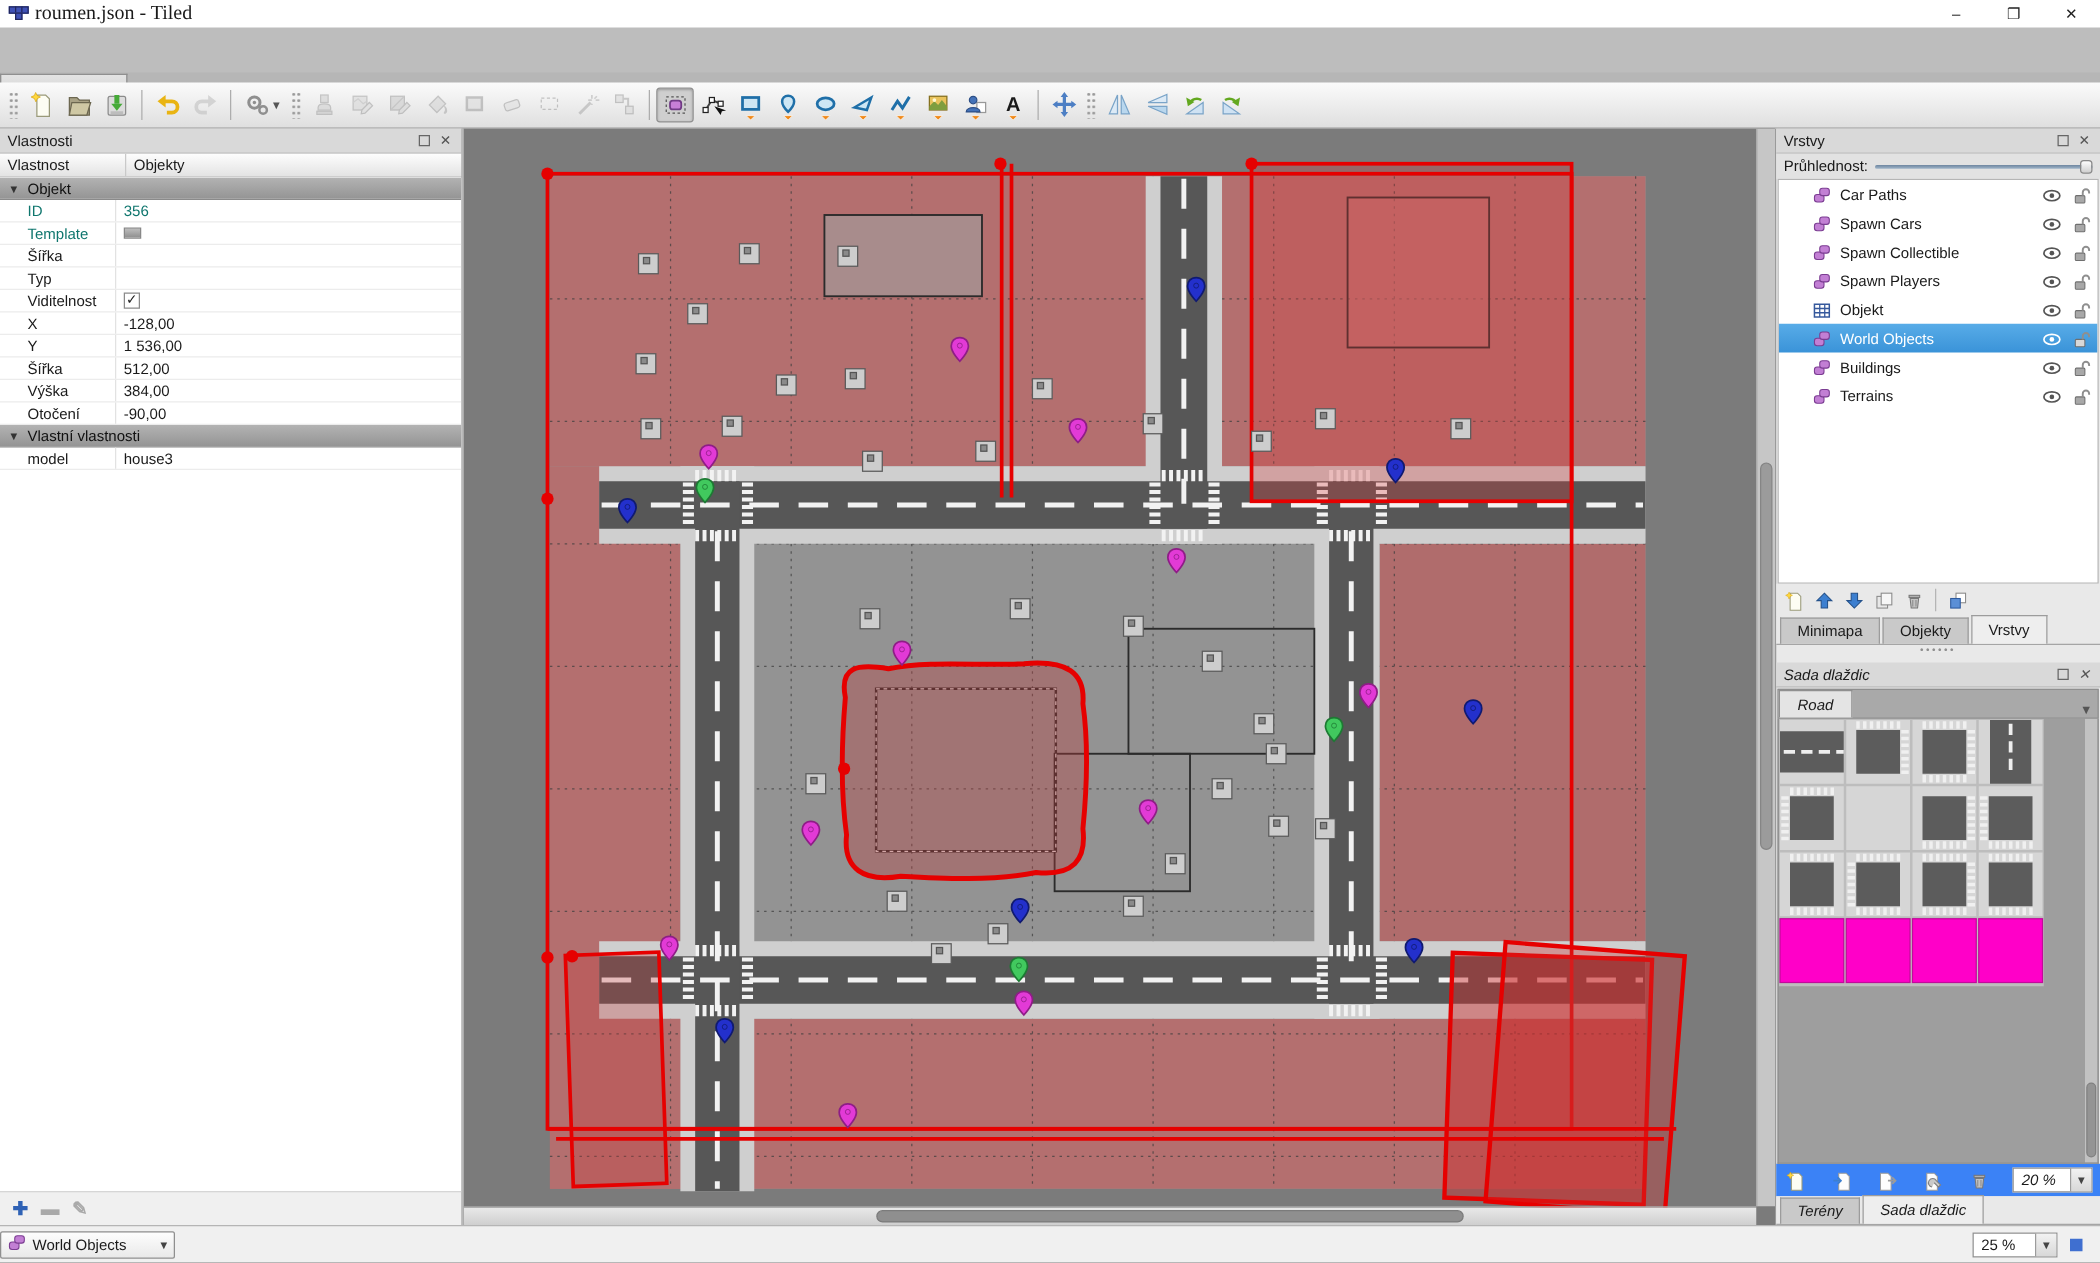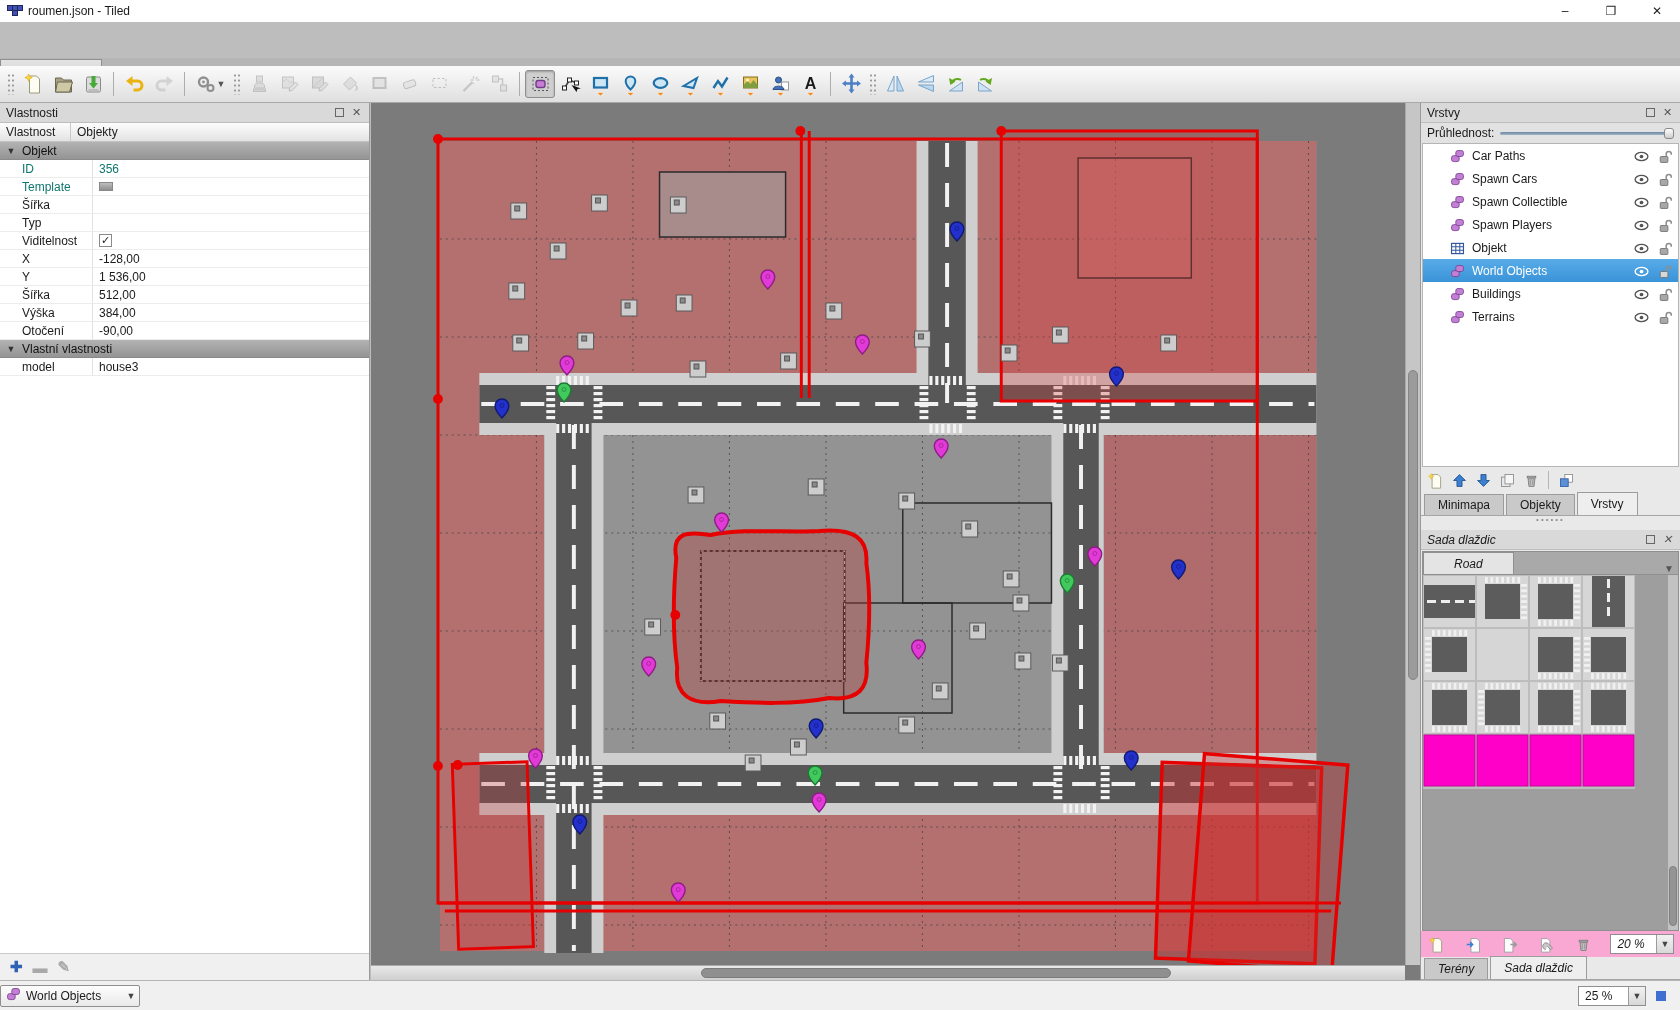--- a/index.html
+++ b/index.html
@@ -4,21 +4,21 @@
 <style>
   * { margin:0; padding:0; box-sizing:border-box; }
   html,body { width:1680px; height:1010px; overflow:hidden; }
   body { font-family:"Liberation Sans", sans-serif; font-size:12px; color:#1a1a1a; background:#bdbdbd; }
   #app { position:relative; width:1680px; height:1010px; background:#bdbdbd; }
 
   
   #titlebar { position:absolute; top:0; left:0; right:0; height:22px; background:#ffffff; display:flex; align-items:center; padding-left:6px; }
   #app-icon { width:16px; height:16px; margin-right:6px; position:relative; }
   #app-icon div { position:absolute; background:#3f51b5; border:1px solid #20265c; width:6px; height:6px; }
-  #win-title { font-size:12px; }
+  #win-title { font-size:16px;font-family:Liberation Serif, serif; }
   #win-controls { margin-left:auto; display:flex; height:22px; }
   .win-btn { width:46px; height:22px; display:flex; align-items:center; justify-content:center; font-size:12px; color:#222; }
 
   
   #menubar { position:absolute; top:22px; left:0; right:0; height:21px; background:#f0f0f0; border-bottom:1px solid #d5d5d5; display:flex; align-items:center; padding-left:4px; }
   .menu-item { padding:2px 9px; }
   .menu-item u { text-decoration:underline; }
 
   
   #tabbar { position:absolute; top:58px; left:0; right:0; height:23px; background:#b6b6b6; display:flex; align-items:flex-end; }
@@ -40,21 +40,21 @@
   .dock-title { height:20px; background:#d9d9d9; display:flex; align-items:center; padding:0 6px; border-bottom:1px solid #bdbdbd; }
   .dock-title .t { flex:1; }
   .dock-ctl { display:flex; gap:6px; color:#555; font-size:11px; }
   .dock-ctl span { width:13px; height:13px; display:flex; align-items:center; justify-content:center; border:1px solid transparent; }
   .float-box { border:1px solid #666 !important; width:9px !important; height:9px !important; margin-top:2px; }
 
   
   #props-dock { position:absolute; top:103px; left:0; width:370px; bottom:30px; background:#f0f0f0; border-right:1px solid #9a9a9a; display:flex; flex-direction:column; }
   #props-head { display:flex; height:19px; background:linear-gradient(#fdfdfd,#e3e3e3); border-bottom:1px solid #c2c2c2; }
   #props-head div { padding:2px 6px; }
-  #props-head div:first-child { width:71px; border-right:1px solid #c9c9c9; }
+  #props-head div:first-child { width:101px; border-right:1px solid #c9c9c9; }
   #props-rows { background:#fff; flex:1; overflow:hidden; border-bottom:1px solid #c9c9c9; }
   .prow { display:flex; height:18px; border-bottom:1px solid #ececec; align-items:center; }
   .prow .lbl { width:93px; padding-left:22px; border-right:1px solid #e2e2e2; height:100%; display:flex; align-items:center; }
   .prow .val { flex:1; padding-left:6px; display:flex; align-items:center; }
   .prow.grp { background:linear-gradient(#b3b3b3,#949494); border-bottom:1px solid #8a8a8a; color:#111; }
   .prow.grp .tri { width:22px; text-align:center; font-size:9px; color:#333; }
   .prow.dis .lbl,.prow.dis .val { color:#0f766e; }
   .cbox { width:13px; height:13px; border:1px solid #8a8a8a; background:#fff; font-size:11px; line-height:11px; text-align:center; color:#222; }
   .swatch { width:14px; height:9px; background:linear-gradient(#bdbdbd,#8f8f8f); border:1px solid #888; }
   #props-foot { height:26px; display:flex; align-items:center; gap:10px; padding-left:10px; background:#f0f0f0; }
@@ -86,26 +86,26 @@
   #layers-toolbar .sic { width:20px; height:20px; display:flex; align-items:center; justify-content:center; }
   .mini-sep { width:1px; height:18px; background:#b5b5b5; margin:0 3px; }
   .dock-tabs { height:23px; display:flex; align-items:flex-end; background:#e9e9e9; border-bottom:1px solid #a5a5a5; padding-left:3px; }
   .dtab { height:21px; padding:0 13px; display:flex; align-items:center; background:#c9c9c9; border:1px solid #9c9c9c; border-bottom:none; margin-right:2px; }
   .dtab.active { background:#eeeeee; height:23px; }
   .splitter { height:7px; display:flex; align-items:center; justify-content:center; color:#8f8f8f; font-size:8px; letter-spacing:2px; }
 
   
   #tileset-dock { position:absolute; top:427px; left:0; right:0; bottom:0; display:flex; flex-direction:column;font-style:italic; }
   #ts-tabrow { height:24px; background:#a9a9a9; border:1px solid #8f8f8f; display:flex; align-items:flex-end; margin:1px 1px 0 1px; }
-  #ts-tab { height:22px; background:#e4e4e4; border:1px solid #8f8f8f; border-bottom:none; padding:0 30px; display:flex; align-items:center; }
+  #ts-tab { height:22px; background:#e4e4e4; border:1px solid #8f8f8f; border-bottom:none; padding:0 14px; display:flex; align-items:center; }
   #ts-dd { margin-left:auto; width:18px; color:#555; font-size:10px; text-align:center; }
   #ts-area { flex:1; background:#9e9e9e; border:1px solid #8f8f8f; border-top:none; margin:0 1px; position:relative; overflow:hidden; }
   #ts-vscroll { position:absolute; top:0; right:0; width:10px; bottom:0; background:#c2c2c2; }
   #ts-vscroll .thumb { position:absolute; left:1px; right:1px; bottom:4px; height:60px; background:#949494; border:1px solid #808080; border-radius:4px; }
-  #ts-toolbar { height:26px; display:flex; align-items:center; gap:18px; padding:0 6px; background:#f9a8d4; }
+  #ts-toolbar { height:26px; display:flex; align-items:center; gap:18px; padding:0 6px; background:#3b82f6; }
   #ts-toolbar .sic { width:20px; height:20px; display:flex; align-items:center; justify-content:center; }
   .zoom-combo { margin-left:auto; width:68px; height:20px; background:#fff; border:1px solid #8f8f8f; display:flex; align-items:center; }
   .zoom-combo .zv { flex:1; padding-left:6px; }
   .zoom-combo .za { width:17px; height:100%; background:linear-gradient(#f2f2f2,#d8d8d8); border-left:1px solid #9c9c9c; font-size:9px; color:#444; display:flex; align-items:center; justify-content:center; }
 
   
   #statusbar { position:absolute; left:0; right:0; bottom:0; height:30px; background:#f0f0f0; border-top:1px solid #b5b5b5; display:flex; align-items:center; justify-content:flex-end; gap:6px; padding-right:14px; }
   #layer-combo { width:140px; height:22px; background:linear-gradient(#fdfdfd,#e9e9e9); border:1px solid #8f8f8f; border-radius:2px; display:flex; align-items:center; gap:4px; padding-left:4px; }
   #layer-combo .la { margin-left:auto; width:16px; font-size:9px; color:#444; text-align:center; }
   #size-grip { width:10px; height:10px; background:#3f6fd0; margin-left:4px; }

